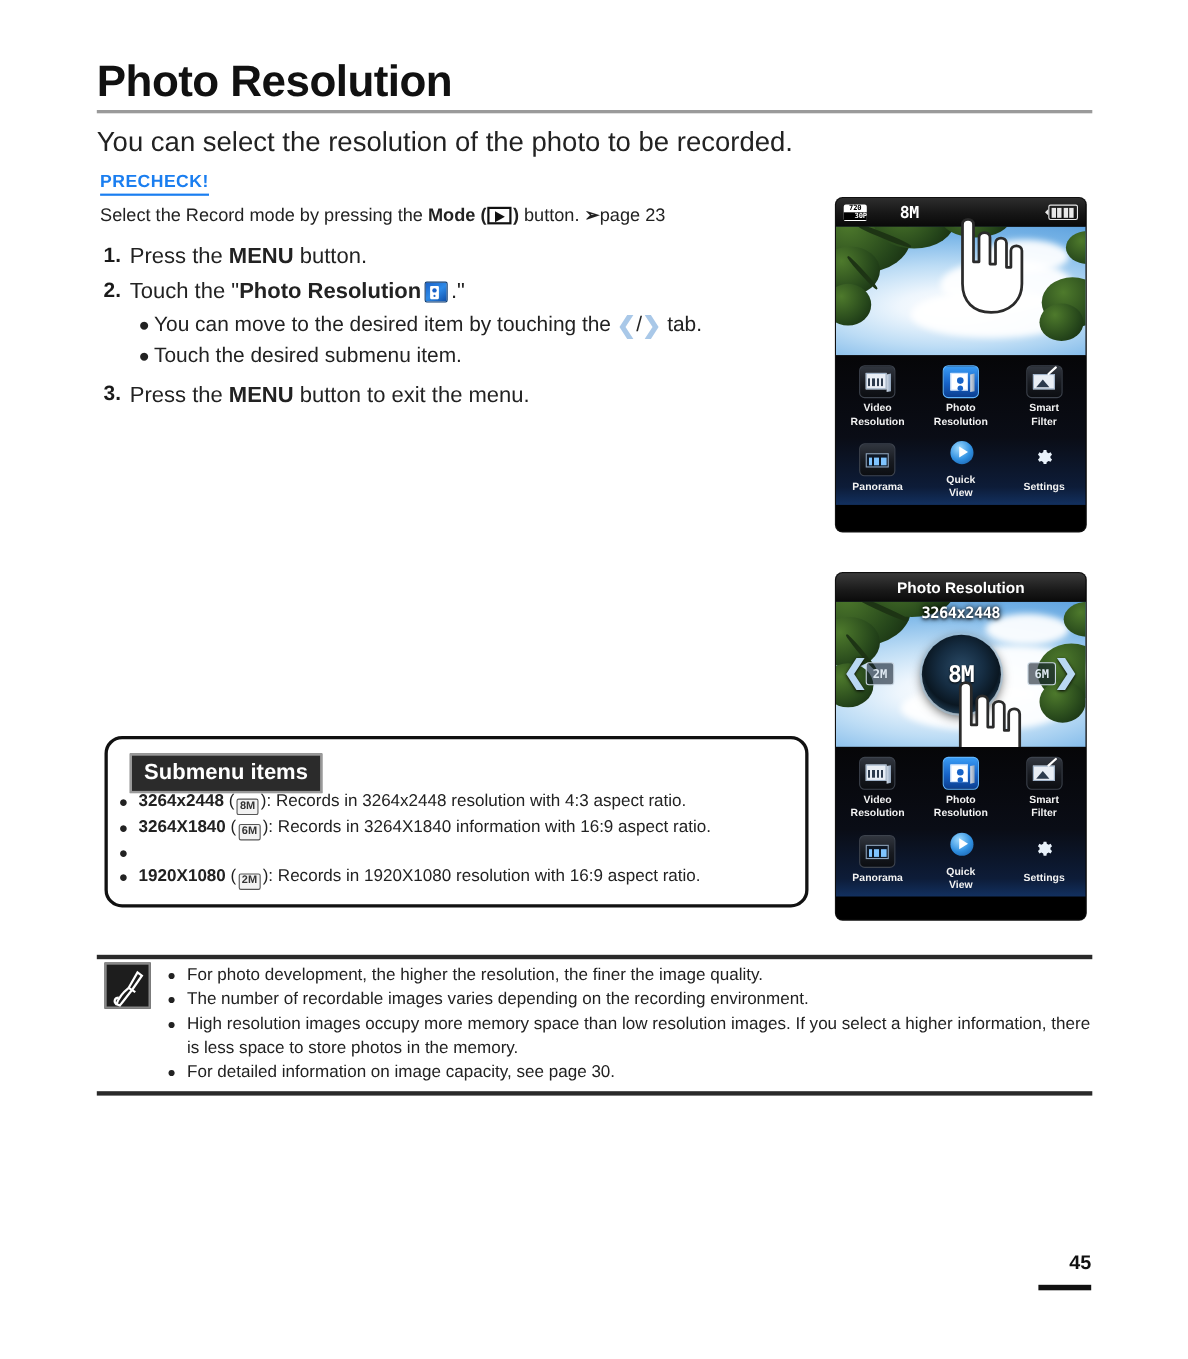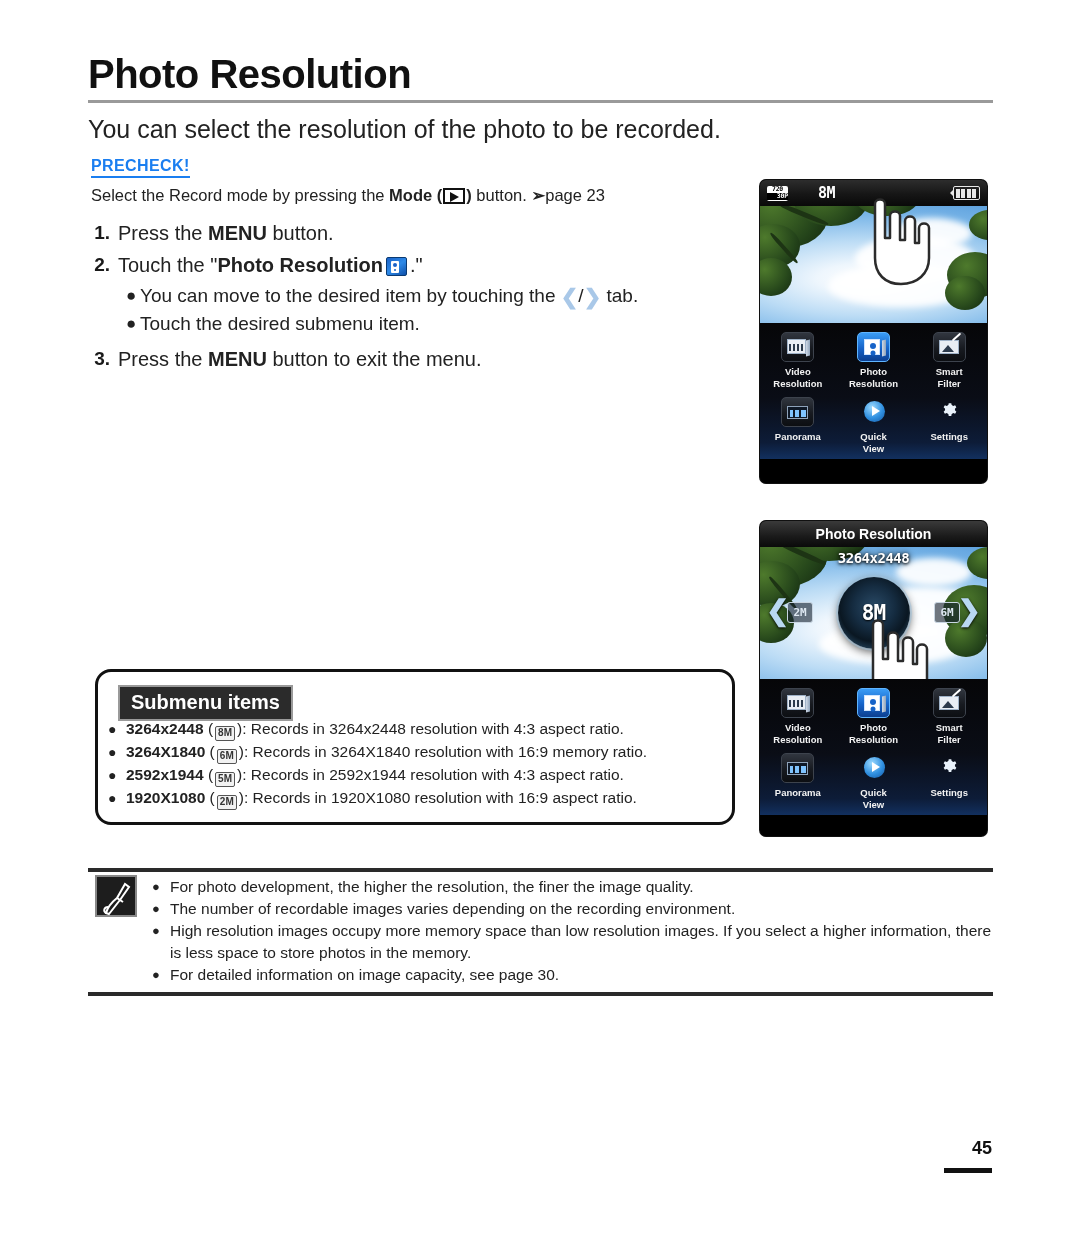--- a/index.html
+++ b/index.html
@@ -225,21 +225,21 @@
   }
   .branch {
     position:absolute; background:#1d3414; border-radius:40%;
   }
 
   
   .cam-grid {
     position:relative; width:100%; padding:9px 0 5px 0;
     background:linear-gradient(180deg,#060608 0%,#0a0d16 55%,#0d1c38 88%, #12305f 100%);
   }
-  .grid-row { display:flex; }
+  .grid-row { display:flex;align-items:center; }
   .grid-cell {
     flex:1; display:flex; flex-direction:column;
     align-items:center; text-align:center;
   }
   .tile {
     width:33px; height:30px; border-radius:5px;
     position:relative; margin-bottom:4px;
     background:linear-gradient(180deg,#31363f 0%,#171a20 55%,#0c0e12 100%);
     border:1px solid #3d434d;
   }
@@ -404,27 +404,25 @@
 
   <div class="sm-row">
     <span class="sm-dot">●</span>
     <span><span class="sm-res">3264x2448</span>
       (<span class="mp-badge">8M</span>)<span>: Records in 3264x2448 resolution with 4:3 aspect ratio.</span></span>
   </div>
 
   <div class="sm-row">
     <span class="sm-dot">●</span>
     <span><span class="sm-res">3264X1840</span>
-      (<span class="mp-badge">6M</span>)<span>: Records in 3264X1840 resolution with 16:9 memory ratio.</span></span>
+      (<span class="mp-badge">6M</span>)<span>: Records in 3264X1840 information with 16:9 aspect ratio.</span></span>
   </div>
 
   <div class="sm-row">
     <span class="sm-dot">●</span>
-    <span><span class="sm-res">2592x1944</span>
-      (<span class="mp-badge">5M</span>)<span>: Records in 2592x1944 resolution with 4:3 aspect ratio.</span></span>
   </div>
 
   <div class="sm-row">
     <span class="sm-dot">●</span>
     <span><span class="sm-res">1920X1080</span>
       (<span class="mp-badge">2M</span>)<span>: Records in 1920X1080 resolution with 16:9 aspect ratio.</span></span>
   </div>
 </div>
 
 <div class="note-rule-top"></div>

